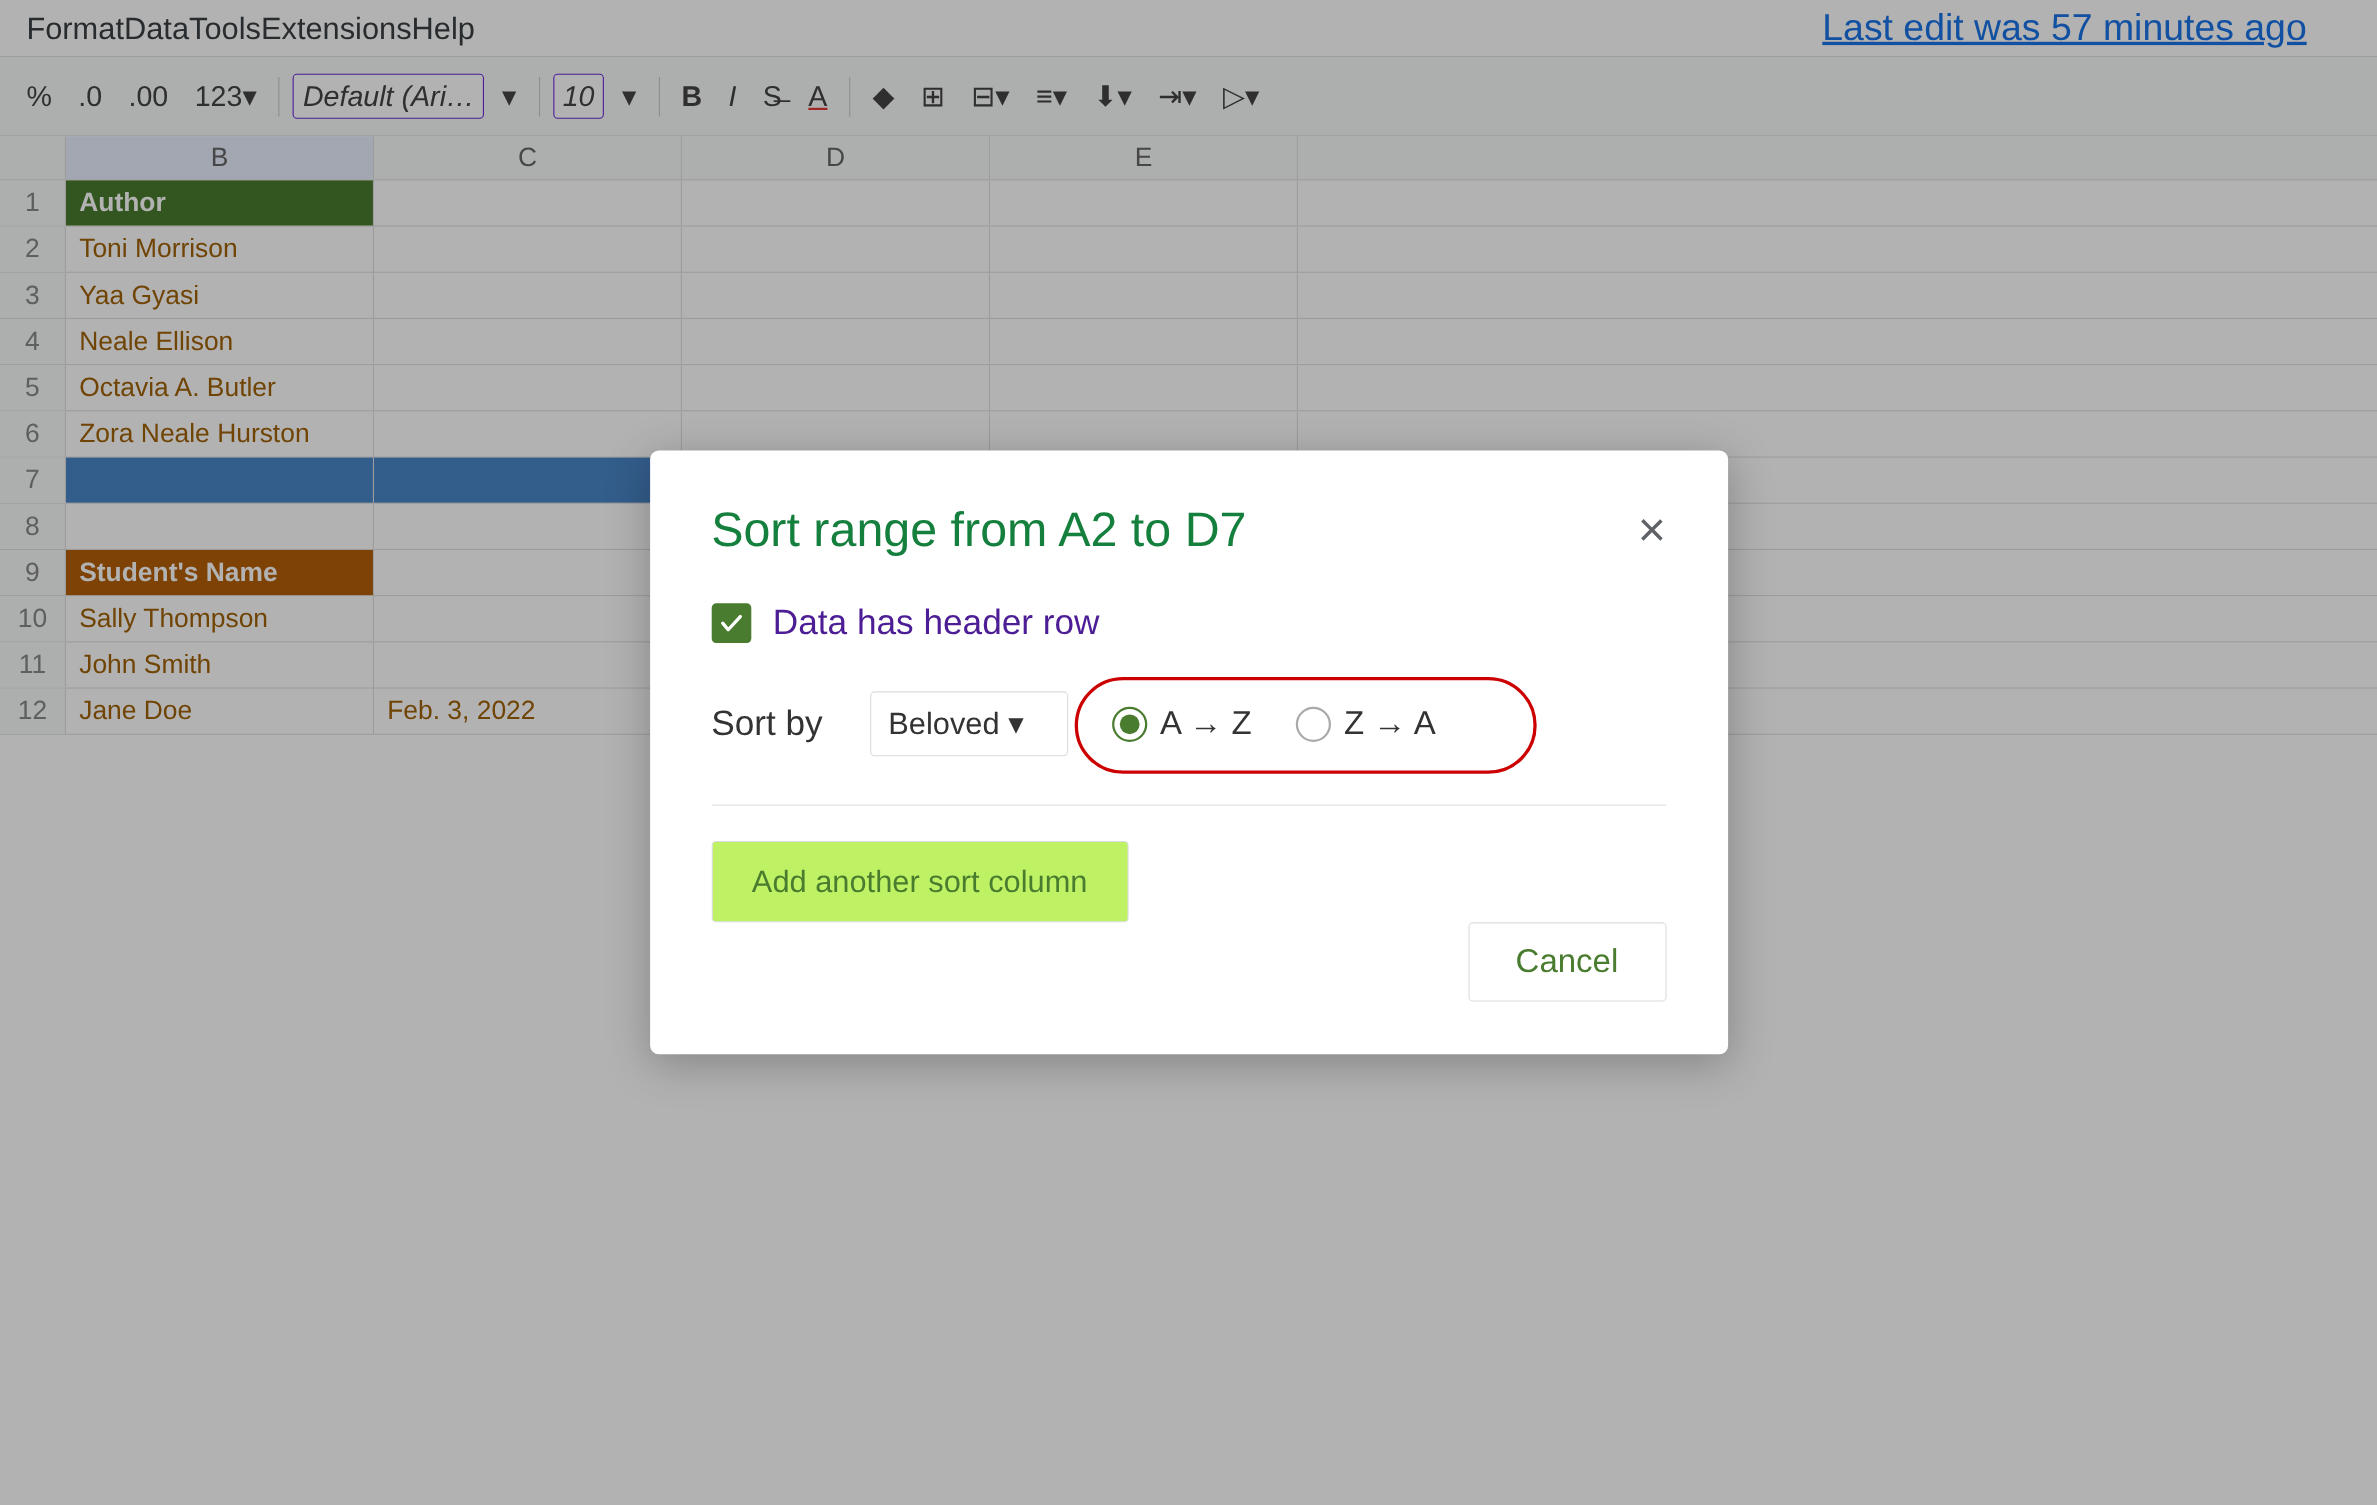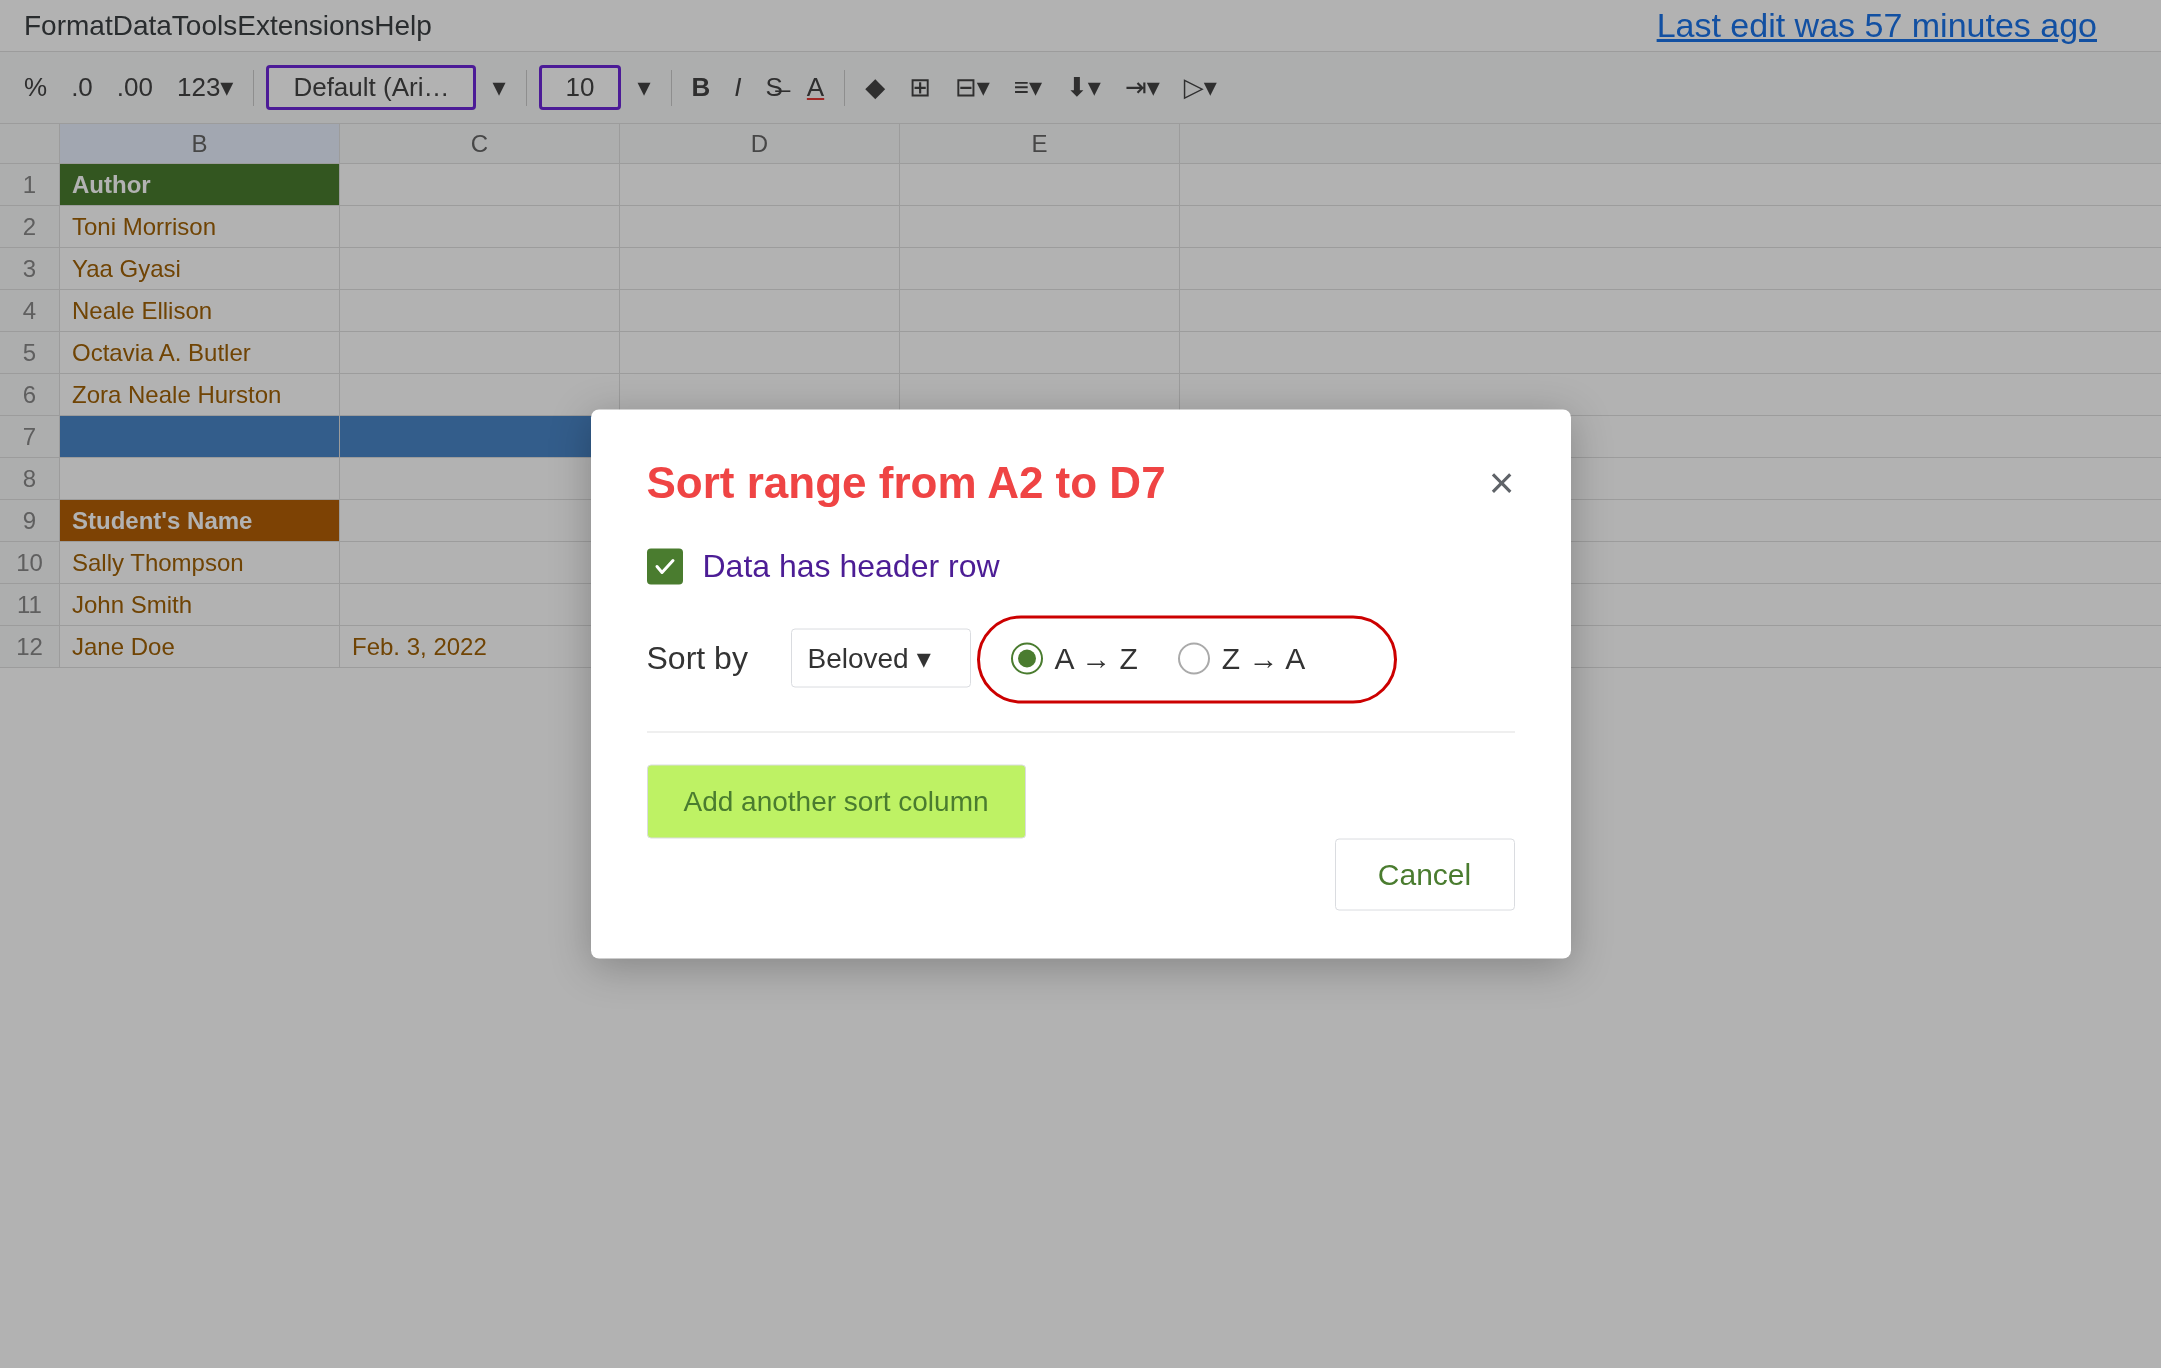--- a/index.html
+++ b/index.html
@@ -70,24 +70,25 @@
     .toolbar-divider {
       width: 1px;
       height: 36px;
       background: #ccc;
       margin: 0 4px;
     }
 
     .font-selector {
       font-size: 26px;
       color: #444;
-      border: 3px solid #6d28d9;
+      border: 1px solid #6d28d9;
       border-radius: 4px;
-      padding: 4px 24px;
-      background: #fff;
+      padding: 4px 8px;
+      background: #fff;
+      font-style: italic;
     }
 
     
     .grid-area {
       position: absolute;
       top: 124px; left: 0; right: 0; bottom: 0;
       background: #fff;
     }
 
     .column-headers {
@@ -188,22 +189,22 @@
 
     .dialog-header {
       display: flex;
       align-items: center;
       justify-content: space-between;
       margin-bottom: 40px;
     }
 
     .dialog-title {
       font-size: 44px;
-      font-weight: 700;
-      color: #ef4444;
+      font-weight: 400;
+      color: #15803d;
     }
 
     .close-btn {
       font-size: 44px;
       color: #5f6368;
       cursor: pointer;
       background: none;
       border: none;
       line-height: 1;
     }

